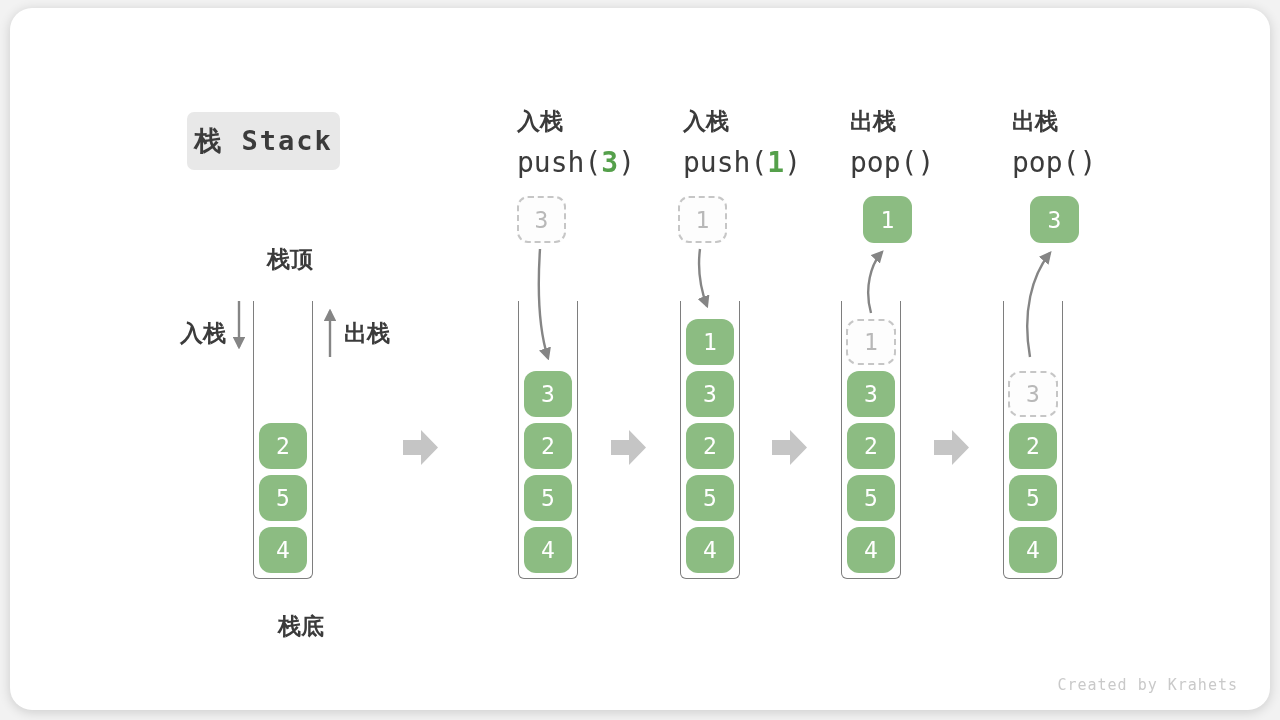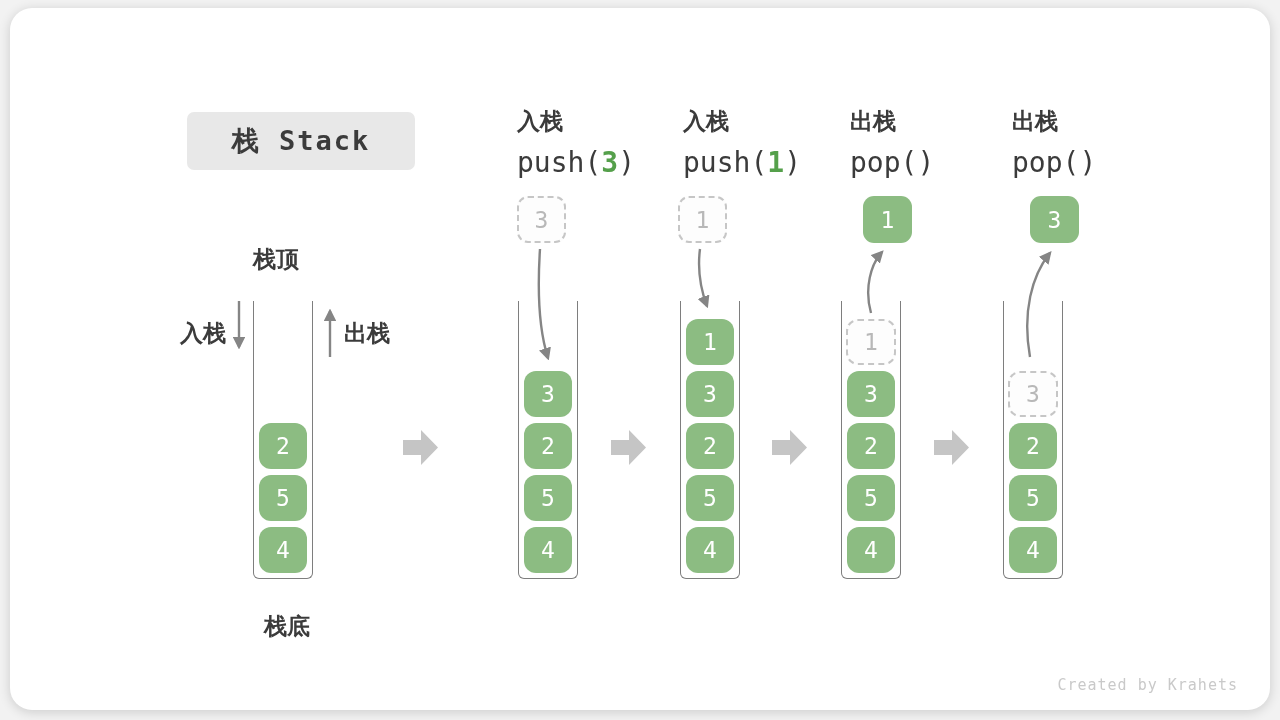--- a/index.html
+++ b/index.html
@@ -10,32 +10,32 @@
     position:relative;
   }
   .card {
     position:absolute; left:10px; top:8px; width:1260px; height:702px;
     background:#ffffff; border-radius:22px;
     box-shadow:0 2px 12px rgba(0,0,0,.16);
   }
   .stage { position:absolute; inset:0; }
 
   .title-badge {
-    position:absolute; left:187px; top:112px; width:228px; height:58px;
+    position:absolute; left:187px; top:112px; width:153px; height:58px;
     background:var(--badge-bg); border-radius:7px;
     display:flex; align-items:center; justify-content:center;
     font-family:"DejaVu Sans Mono", monospace;
     font-size:27px; font-weight:bold; letter-spacing:2px; color:var(--text-dark);
   }
 
   .cjk-label {
     position:absolute; font-size:23px; font-weight:bold; color:var(--text-dark);
     font-family:"Liberation Sans", sans-serif;
   }
-  .centered60 { width:60px; text-align:left; }
+  .centered60 { width:60px; text-align:right; }
 
   .op-label { position:absolute; top:106px; }
   .op-label .op-name { font-size:23px; font-weight:bold; color:var(--text-dark); }
   .op-label .op-code {
     margin-top:9px; font-size:28px; color:var(--text-dark);
     font-family:"DejaVu Sans Mono", monospace;
   }
   .op-label .op-code .arg { color:var(--arg-green); font-weight:bold; }
 
   .stack {

